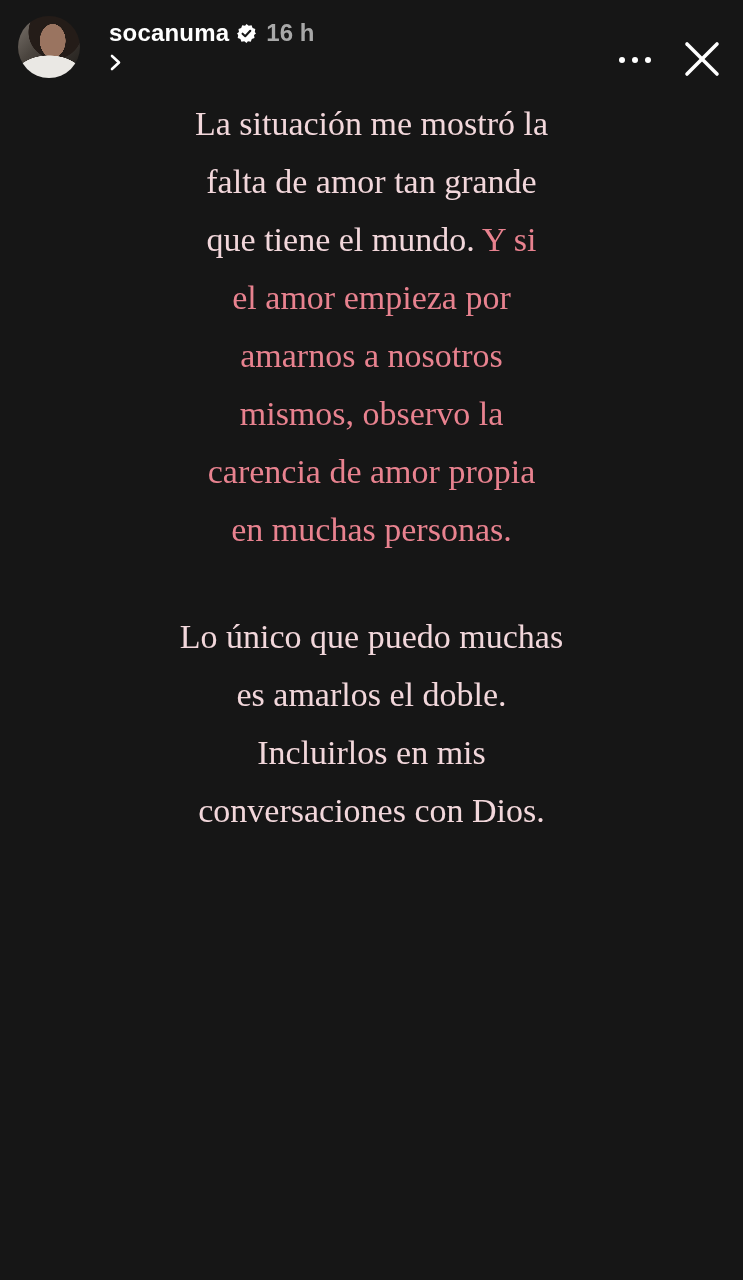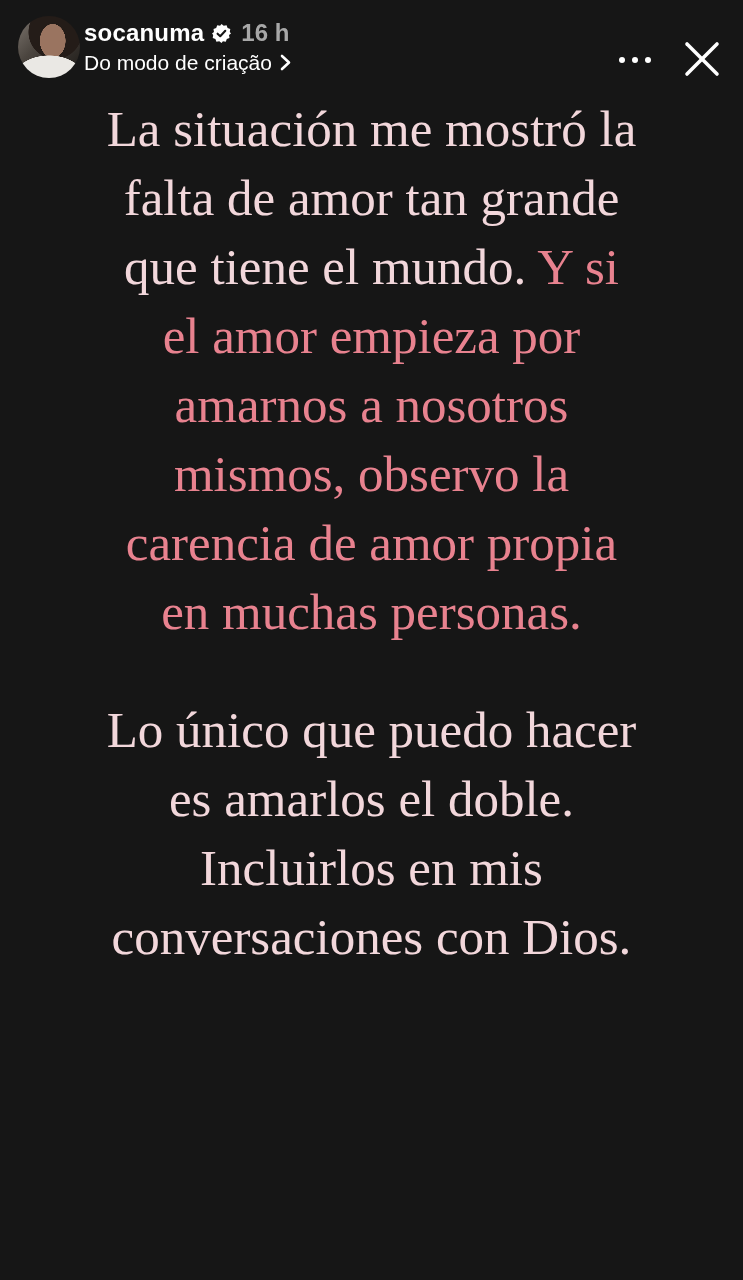--- a/index.html
+++ b/index.html
@@ -24,21 +24,21 @@
     width: 62px; height: 62px;
     border-radius: 50%;
     flex: 0 0 62px;
     cursor: pointer;
     background:
       radial-gradient(ellipse 36px 24px at 50% 102%, #eae8e4 0 98%, rgba(234,232,228,0) 100%),
       radial-gradient(ellipse 13px 17px at 56% 40%, #9a7460 0 98%, rgba(154,116,96,0) 100%),
       radial-gradient(circle 27px at 60% 26%, #241c18 0 98%, rgba(36,28,24,0) 100%),
       linear-gradient(135deg, #7d766f 0%, #4a443e 40%, #1d1a17 100%);
   }
-  .header-meta { margin-left: 4px; flex: 1 1 auto; min-width: 0; }
+  .header-meta { margin-left: 29px; flex: 1 1 auto; min-width: 0; }
   .meta-row1 { display: flex; align-items: center; gap: 8px; line-height: 1; }
   .username {
     color: #ffffff;
     font-size: 24px;
     font-weight: 700;
     letter-spacing: 0.2px;
     cursor: pointer;
   }
   .verified-badge { display: inline-flex; width: 19px; height: 19px; }
   .timestamp {
@@ -80,22 +80,22 @@
 
   
   .story-text {
     position: absolute;
     top: 86px; left: 0; right: 0; bottom: 0;
     padding-top: 9px;
     text-align: center;
   }
   .para {
     font-family: "Liberation Serif", "DejaVu Serif", serif;
-    font-size: 51px;
-    line-height: 69px;
+    font-size: 34px;
+    line-height: 58px;
     white-space: pre-line;
     margin: 0 30px 49px;
     font-weight: 400;
   }
   .c-light { color: var(--light-pink, #f2d7db); }
   .c-rose  { color: var(--rose, #e8828f); }
   .c-gold  { color: var(--gold, #edc76a); }
 </style>
 </head>
 <body>
@@ -110,21 +110,20 @@
         <span class="username">socanuma</span>
         <span class="verified-badge">
           <svg viewBox="0 0 24 24" width="19" height="19">
             <path fill="#ffffff" d="M12 0l2.8 2.3 3.6-.6 1.3 3.4 3.4 1.3-.6 3.6L24 12l-2.5 2l.6 3.6-3.4 1.3-1.3 3.4-3.6-.6L12 24l-2.8-2.3-3.6.6-1.3-3.4-3.4-1.3.6-3.6L0 12l2.5-2-.6-3.6 3.4-1.3L6.6 1.7l3.6.6z"></path>
             <path fill="none" stroke="#161616" stroke-width="2.6" stroke-linecap="round" stroke-linejoin="round" d="M7 12.2l3.4 3.3 6.4-7"></path>
           </svg>
         </span>
         <span class="timestamp">16 h</span>
       </div>
       <div class="meta-row2">
-        <span>Do modo de criação</span>
         <span style="display:inline-flex;">
           <svg width="13" height="21" viewBox="0 0 13 21">
             <polyline points="3,4 10,10.5 3,17" fill="none" stroke="#ffffff" stroke-width="2.6" stroke-linecap="round" stroke-linejoin="round"></polyline>
           </svg>
         </span>
       </div>
     </div>
 
     <div class="header-actions">
       <button class="more-btn" aria-label="More options">
@@ -143,19 +142,19 @@
 
   <main class="story-text">
     <p class="para"><span class="c-light">La situación me mostró la
 falta de amor tan grande
 que tiene el mundo. </span><span class="c-rose">Y si
 el amor empieza por
 amarnos a nosotros
 mismos, observo la
 carencia de amor propia
 en muchas personas.</span></p>
-    <p class="para c-light">Lo único que puedo hacer
+    <p class="para c-light">Lo único que puedo muchas
 es amarlos el doble.
 Incluirlos en mis
 conversaciones con Dios.</p>
   </main>
 
 </div>
 
 </body></html>

